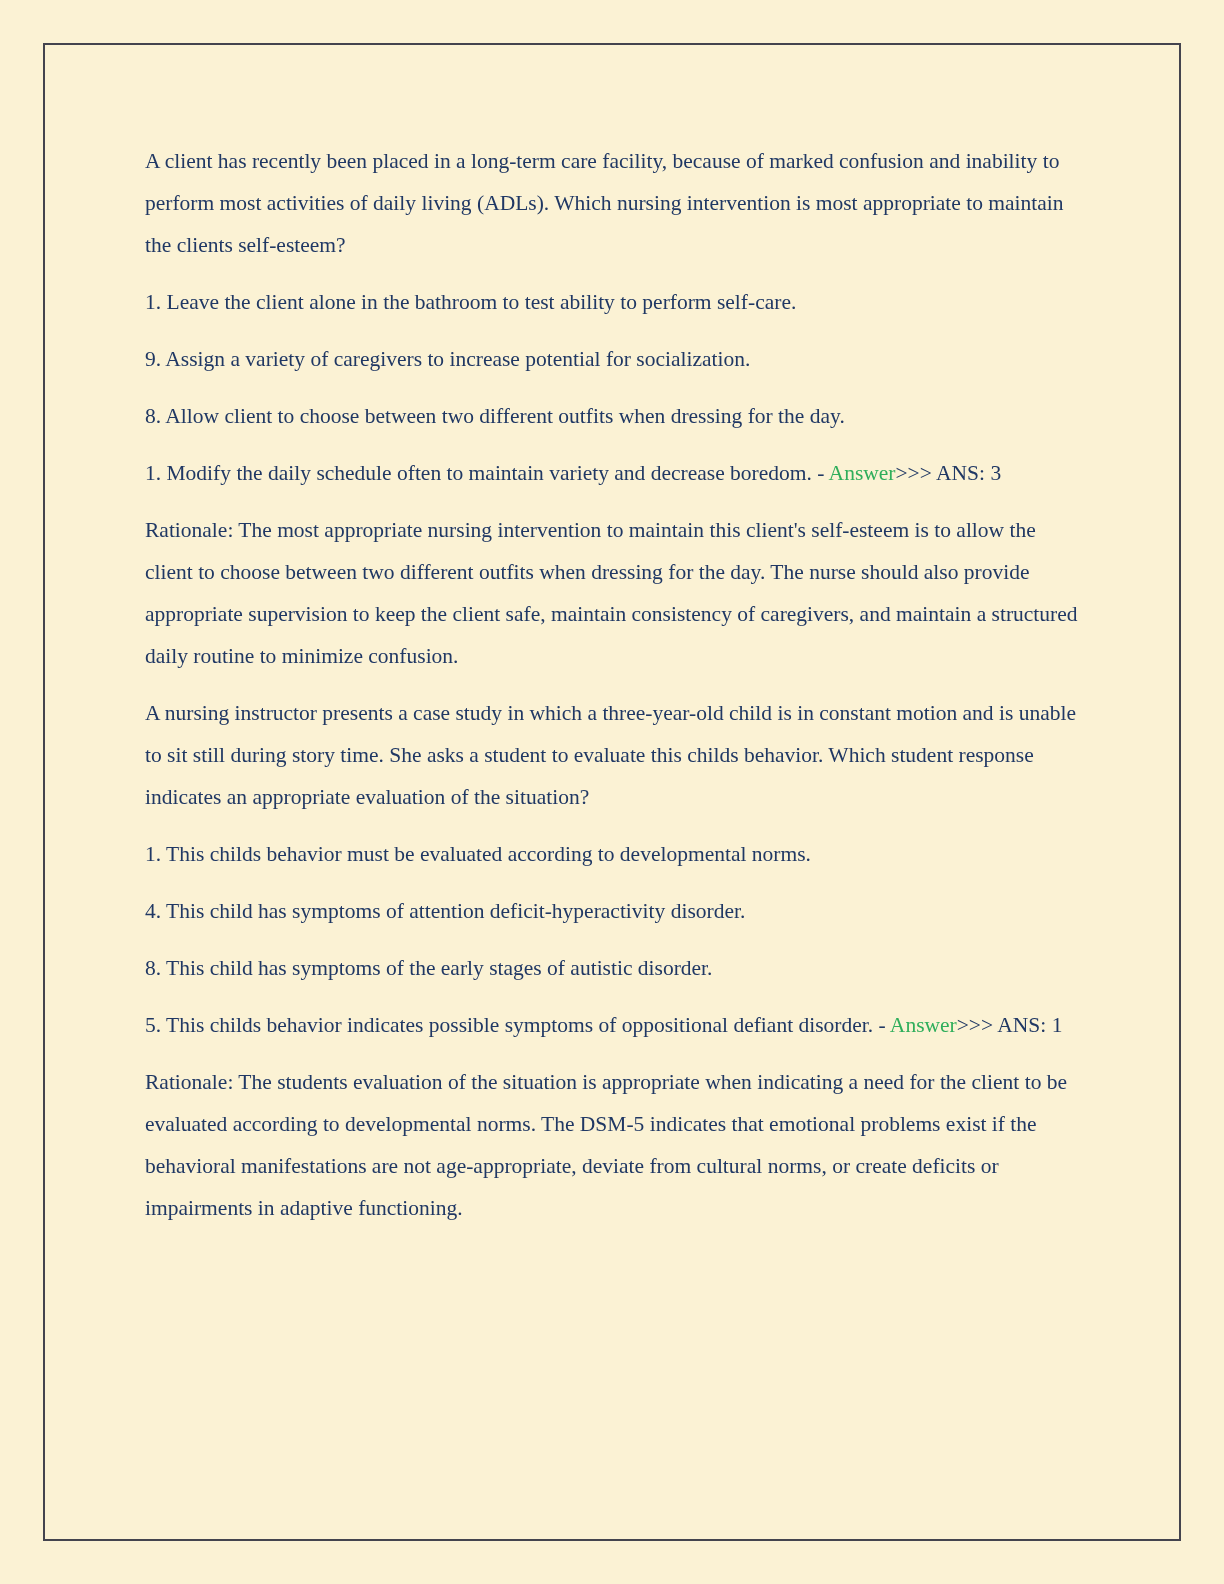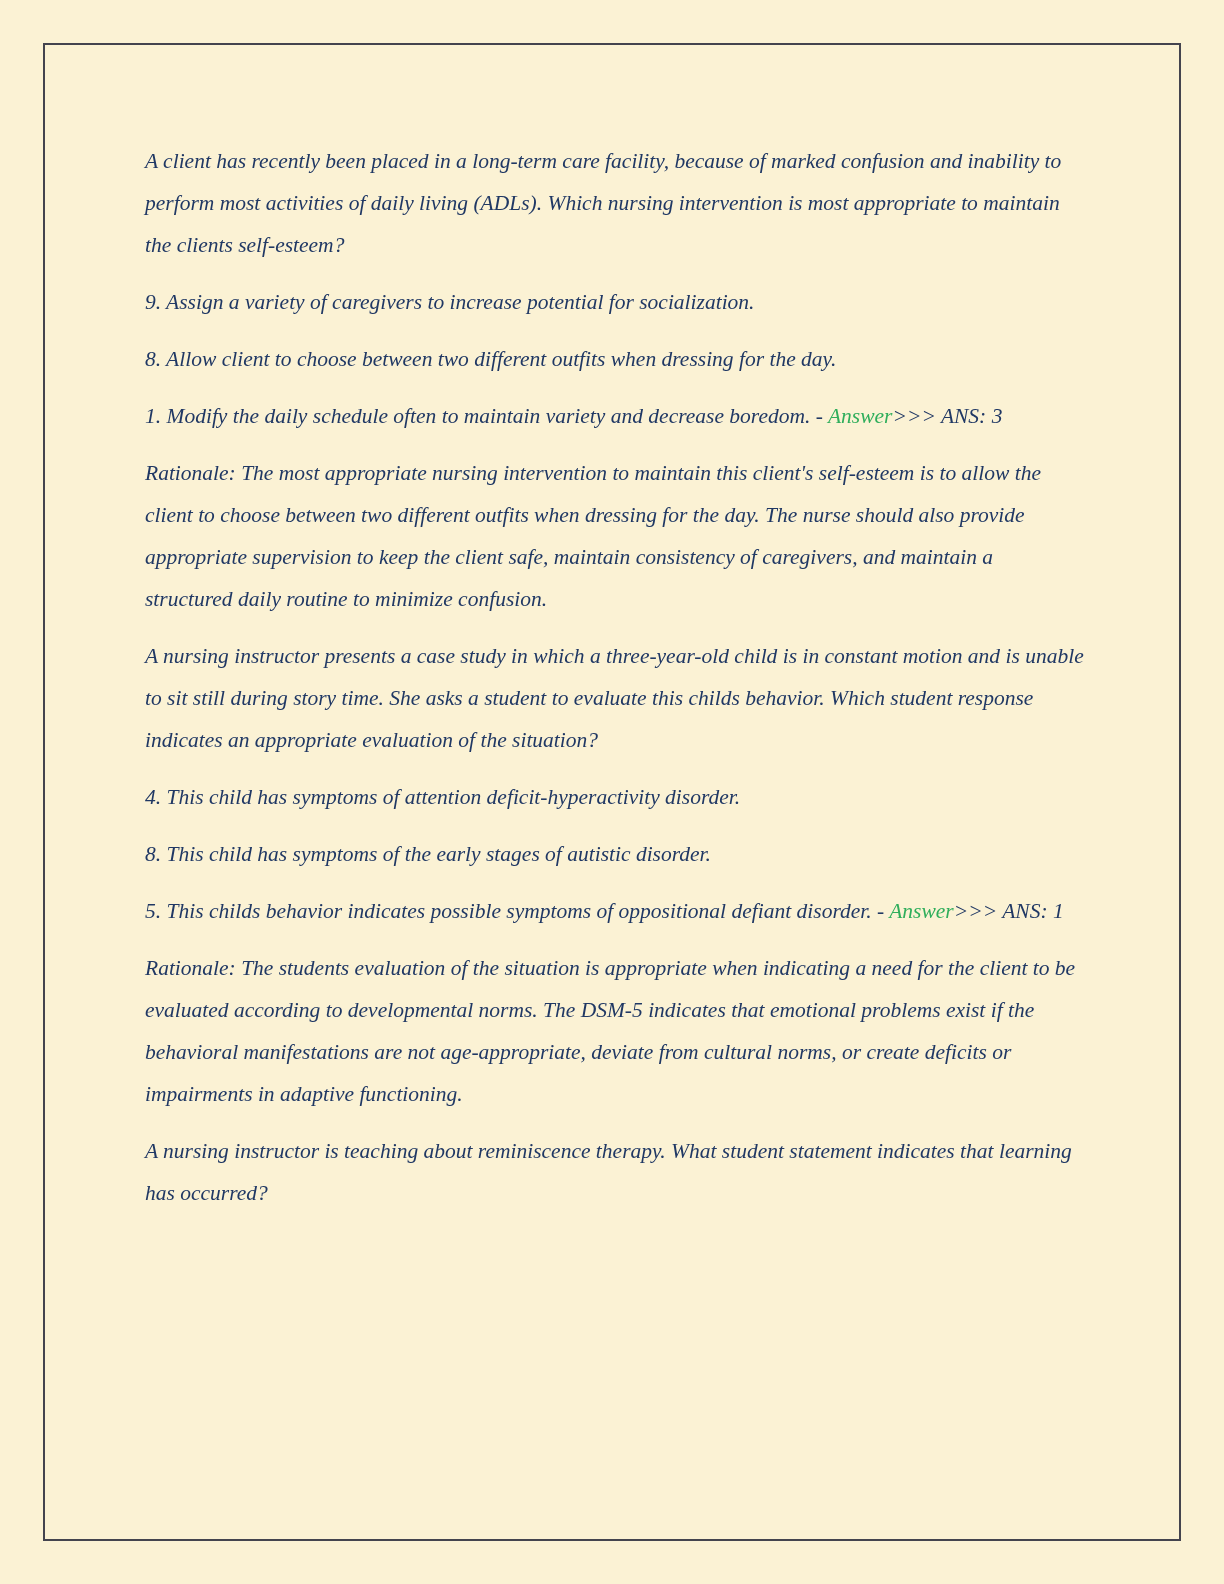--- a/index.html
+++ b/index.html
@@ -32,35 +32,35 @@
     left:145px;
     top:140px;
     width:940px;
     color:var(--ink);
     font-size:21.5px;
     line-height:42px;
   }
   .para{
     margin-bottom:15px;
     color:var(--ink);
-    font-style:italic;
   }
   .answer{
     color:var(--answer);
   }
 </style>
 </head>
 <body>
 
 <div class="page-frame"></div>
 <div class="page-content">
     <p class="para"><span>A client has recently been placed in a long-term care facility, because of marked confusion and inability to perform most activities of daily living (ADLs). Which nursing intervention is most appropriate to maintain the clients self-esteem?</span></p>
+    <p class="para"><span>1. Leave the client alone in the bathroom to test ability to perform self-care.</span></p>
     <p class="para"><span>9. Assign a variety of caregivers to increase potential for socialization.</span></p>
     <p class="para"><span>8. Allow client to choose between two different outfits when dressing for the day.</span></p>
     <p class="para"><span>1. Modify the daily schedule often to maintain variety and decrease boredom. - </span><span class="answer">Answer</span><span>&gt;&gt;&gt; ANS: 3</span></p>
     <p class="para"><span>Rationale: The most appropriate nursing intervention to maintain this client's self-esteem is to allow the client to choose between two different outfits when dressing for the day. The nurse should also provide appropriate supervision to keep the client safe, maintain consistency of caregivers, and maintain a structured daily routine to minimize confusion.</span></p>
     <p class="para"><span>A nursing instructor presents a case study in which a three-year-old child is in constant motion and is unable to sit still during story time. She asks a student to evaluate this childs behavior. Which student response indicates an appropriate evaluation of the situation?</span></p>
+    <p class="para"><span>1. This childs behavior must be evaluated according to developmental norms.</span></p>
     <p class="para"><span>4. This child has symptoms of attention deficit-hyperactivity disorder.</span></p>
     <p class="para"><span>8. This child has symptoms of the early stages of autistic disorder.</span></p>
     <p class="para"><span>5. This childs behavior indicates possible symptoms of oppositional defiant disorder. - </span><span class="answer">Answer</span><span>&gt;&gt;&gt; ANS: 1</span></p>
     <p class="para"><span>Rationale: The students evaluation of the situation is appropriate when indicating a need for the client to be evaluated according to developmental norms. The DSM-5 indicates that emotional problems exist if the behavioral manifestations are not age-appropriate, deviate from cultural norms, or create deficits or impairments in adaptive functioning.</span></p>
-    <p class="para"><span>A nursing instructor is teaching about reminiscence therapy. What student statement indicates that learning has occurred?</span></p>
   </div>
 
 </body></html>

